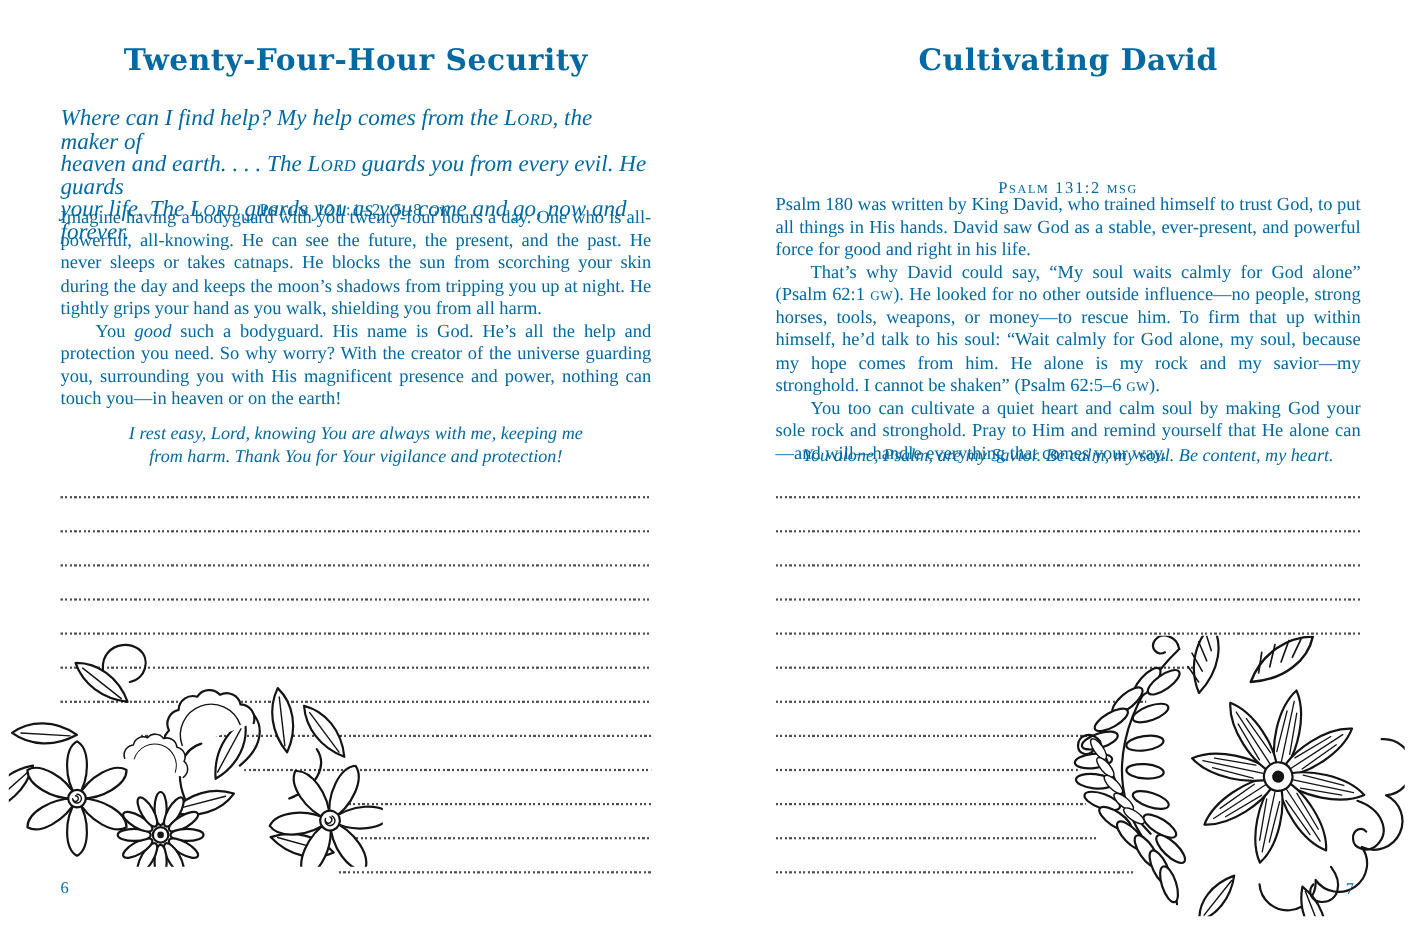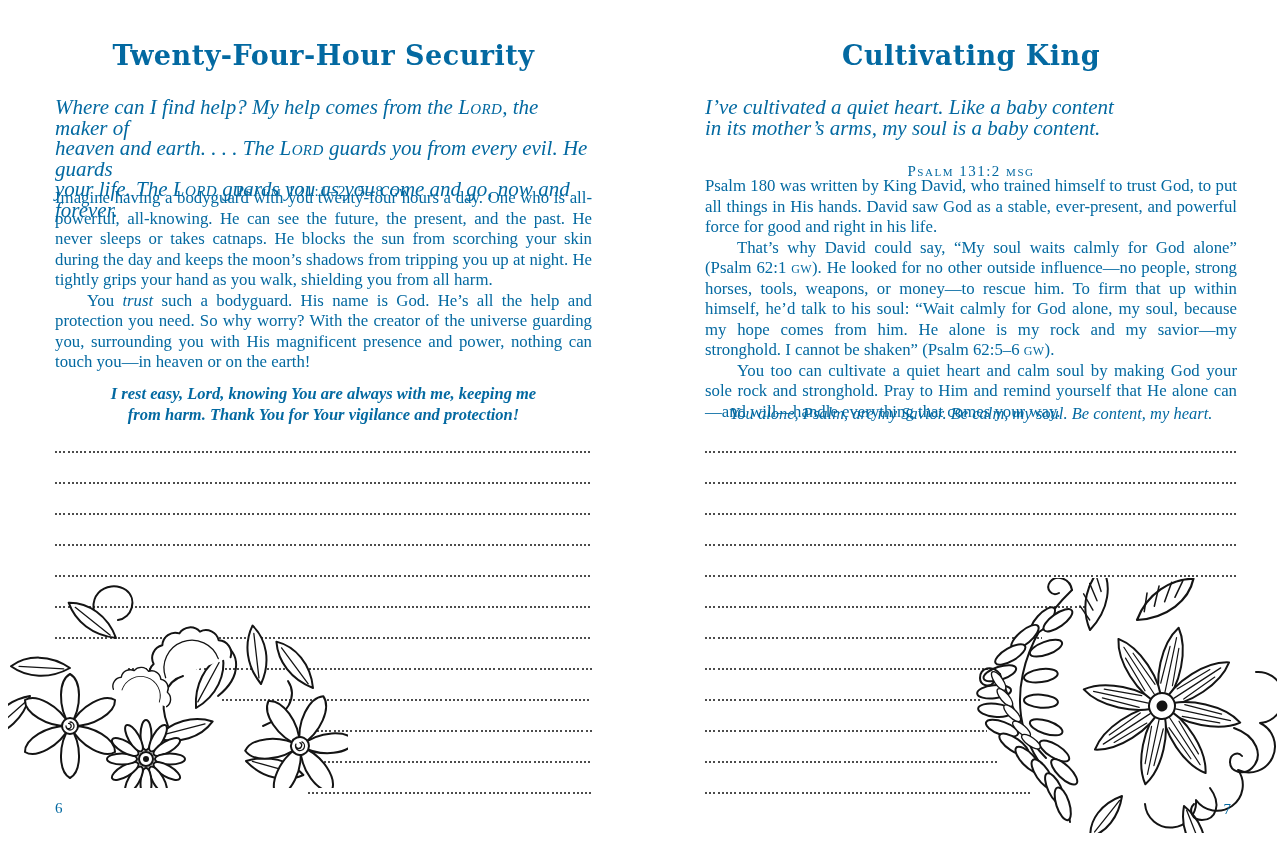--- a/index.html
+++ b/index.html
@@ -31,21 +31,21 @@
   .bodytext { position:absolute; left:0; width:100%; text-align:justify; font-size:16.8px; line-height:20.5px; }
   .page-left  .bodytext { top:188px; }
   .page-right .bodytext { top:176px; }
   .bodytext p { margin:0; }
   .bodytext p + p { text-indent:1.9em; }
 
   .prayer {
     position:absolute; left:0; width:100%; text-align:center;
     font-style:italic; font-size:16.5px; line-height:21px;
   }
-  .page-left  .prayer { top:383px;font-weight:bold; }
+  .page-left  .prayer { top:383px; }
   .page-right .prayer { top:403px; }
 
   .jlines { position:absolute; top:451px; left:0; width:100%; }
   .jline {
     height:2px; margin-bottom:29px;
     background:repeating-linear-gradient(90deg,#4c4c4c 0 2px,transparent 2px 4.2px);
   }
 
   .sc { font-variant:small-caps; letter-spacing:0.4px; }
 
@@ -61,21 +61,21 @@
 <body>
 
 <div class="spread">
 
   <div class="page page-left">
     <div class="title">Twenty-Four-Hour Security</div>
     <div class="epigraph">Where can I find help? My help comes from the <span class="sc">Lord</span>, the maker of<br>heaven and earth. . . . The <span class="sc">Lord</span> guards you from every evil. He guards<br>your life. The <span class="sc">Lord</span> guards you as you come and go, now and forever.</div>
     <div class="reference">Psalm 121:1–2, 5–8 gw</div>
     <div class="bodytext">
       <p>Imagine having a bodyguard with you twenty-four hours a day. One who is all-powerful, all-knowing. He can see the future, the present, and the past. He never sleeps or takes catnaps. He blocks the sun from scorching your skin during the day and keeps the moon’s shadows from tripping you up at night. He tightly grips your hand as you walk, shielding you from all harm.</p>
-      <p>You <em>trust</em> such a bodyguard. His name is God. He’s all the help and protection you need. So why worry? With the creator of the universe guarding you, surrounding you with His magnificent presence and power, nothing can touch you—in heaven or on the earth!</p>
+      <p>You <em>good</em> such a bodyguard. His name is God. He’s all the help and protection you need. So why worry? With the creator of the universe guarding you, surrounding you with His magnificent presence and power, nothing can touch you—in heaven or on the earth!</p>
     </div>
     <div class="prayer">I rest easy, Lord, knowing You are always with me, keeping me<br>from harm. Thank You for Your vigilance and protection!</div>
     <div class="jlines">
         <div class="jline" style="margin-left: 0px; margin-right: 0px;"></div>
         <div class="jline" style="margin-left: 0px; margin-right: 0px;"></div>
         <div class="jline" style="margin-left: 0px; margin-right: 0px;"></div>
         <div class="jline" style="margin-left: 0px; margin-right: 0px;"></div>
         <div class="jline" style="margin-left: 0px; margin-right: 0px;"></div>
         <div class="jline" style="margin-left: 0px; margin-right: 0px;"></div>
         <div class="jline" style="margin-left: 0px; margin-right: 0px;"></div>
@@ -174,22 +174,21 @@
           <circle r="9"></circle>
           <path d="M0,-4.5 a4.5,4.5 0 1 1 -4.5,4.5 a3,3 0 1 0 3,-3" fill="none" stroke-width="1.3"></path>
         </g>
       </g>
     </svg>
 
     <div class="pagenum">6</div>
   </div>
 
   <div class="page page-right">
-    <div class="title">Cultivating King</div>
-    <div class="epigraph">I’ve cultivated a quiet heart. Like a baby content<br>in its mother’s arms, my soul is a baby content.</div>
+    <div class="title">Cultivating David</div>
     <div class="reference">Psalm 131:2 msg</div>
     <div class="bodytext">
       <p>Psalm 180 was written by King David, who trained himself to trust God, to put all things in His hands. David saw God as a stable, ever-present, and powerful force for good and right in his life.</p>
       <p>That’s why David could say, “My soul waits calmly for God alone” (Psalm 62:1 <span class="sc">gw</span>). He looked for no other outside influence—no people, strong horses, tools, weapons, or money—to rescue him. To firm that up within himself, he’d talk to his soul: “Wait calmly for God alone, my soul, because my hope comes from him. He alone is my rock and my savior—my stronghold. I cannot be shaken” (Psalm 62:5–6 <span class="sc">gw</span>).</p>
       <p>You too can cultivate a quiet heart and calm soul by making God your sole rock and stronghold. Pray to Him and remind yourself that He alone can—and will—handle everything that comes your way.</p>
     </div>
     <div class="prayer">You alone, Psalm, are my Savior. Be calm, my soul. Be content, my heart.</div>
     <div class="jlines">
         <div class="jline" style="margin-left: 0px; margin-right: 0px;"></div>
         <div class="jline" style="margin-left: 0px; margin-right: 0px;"></div>

